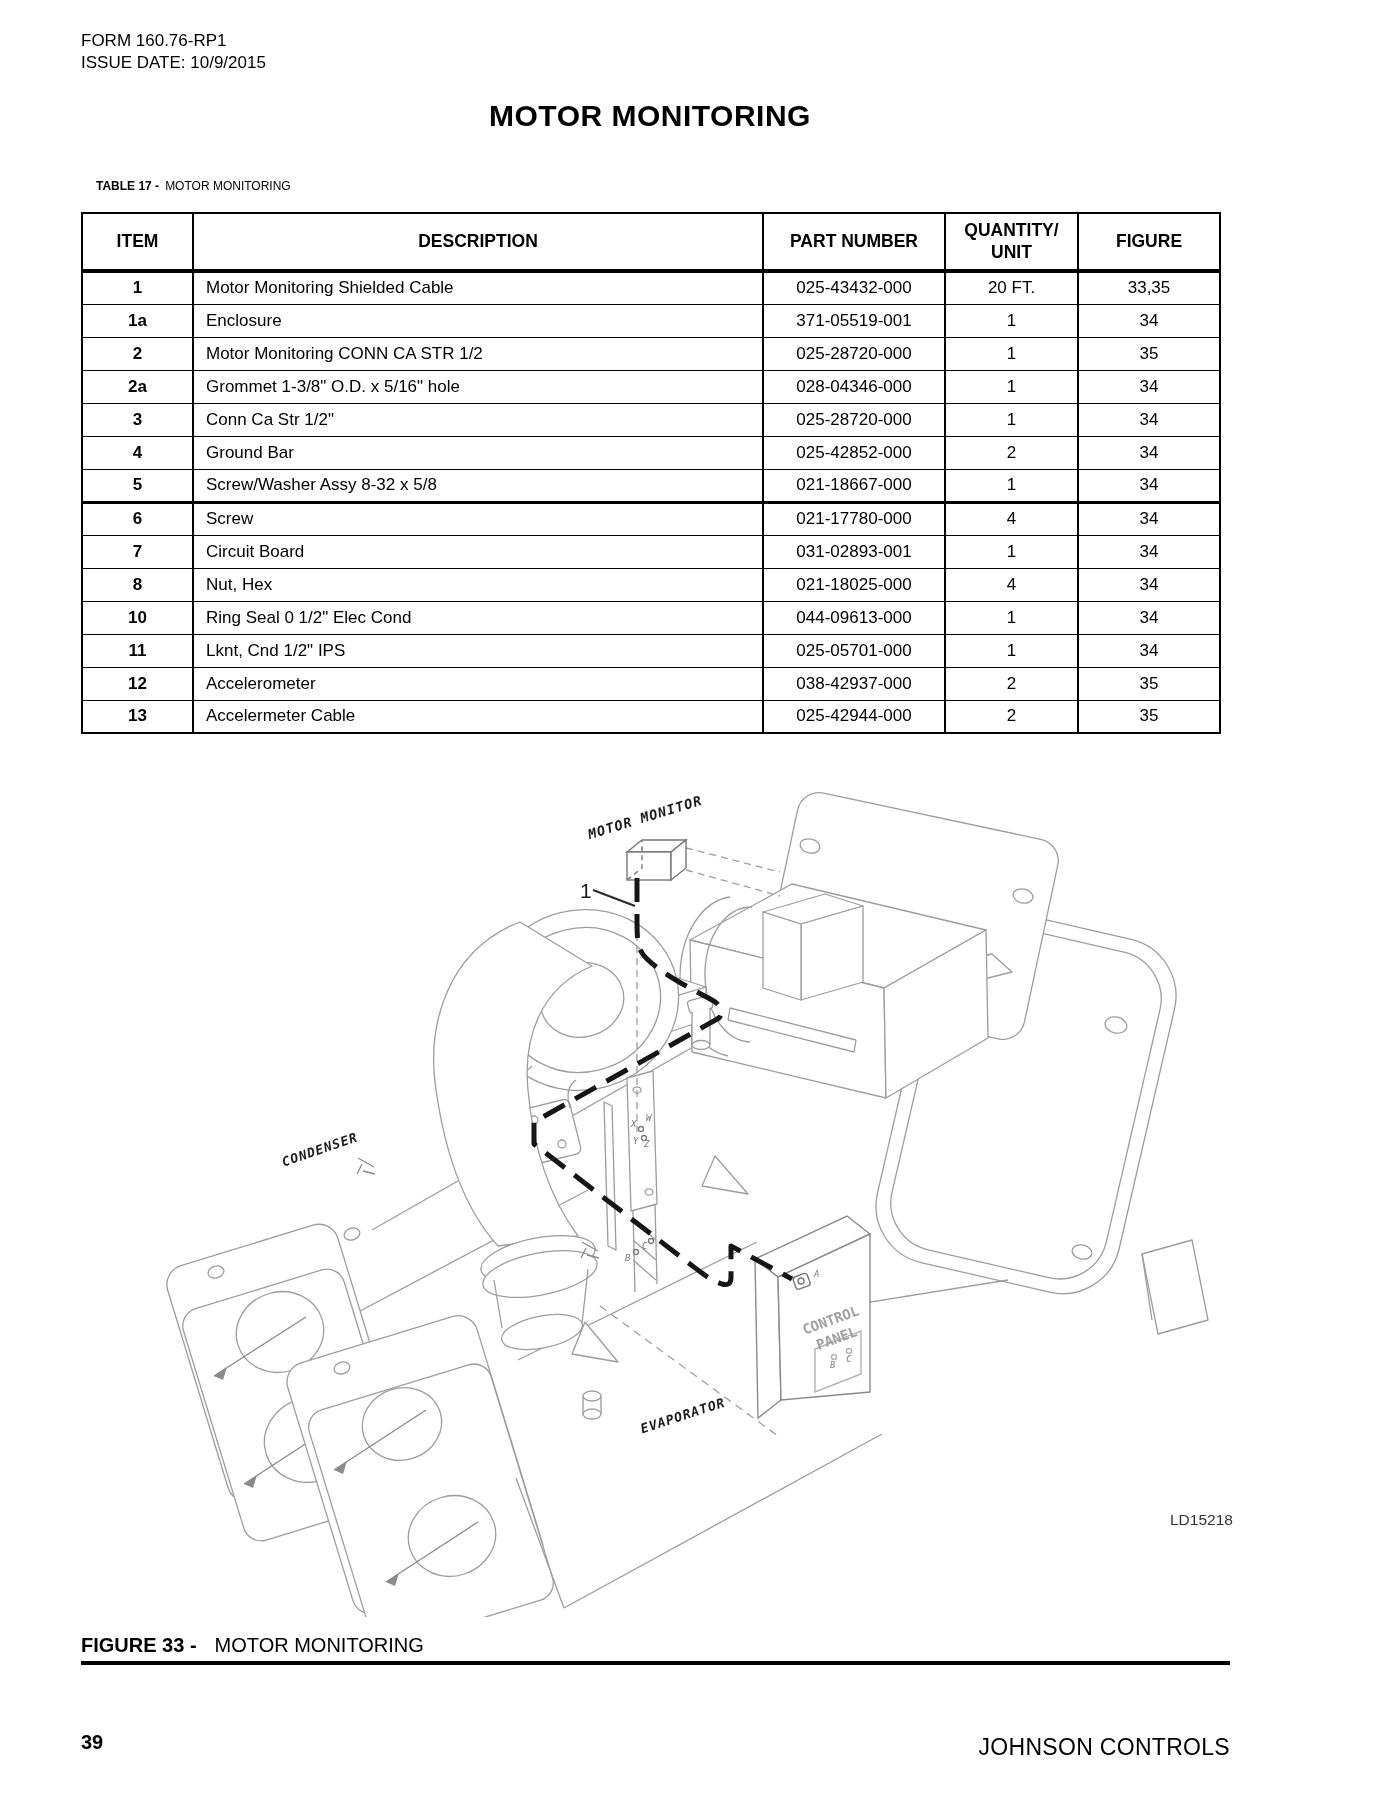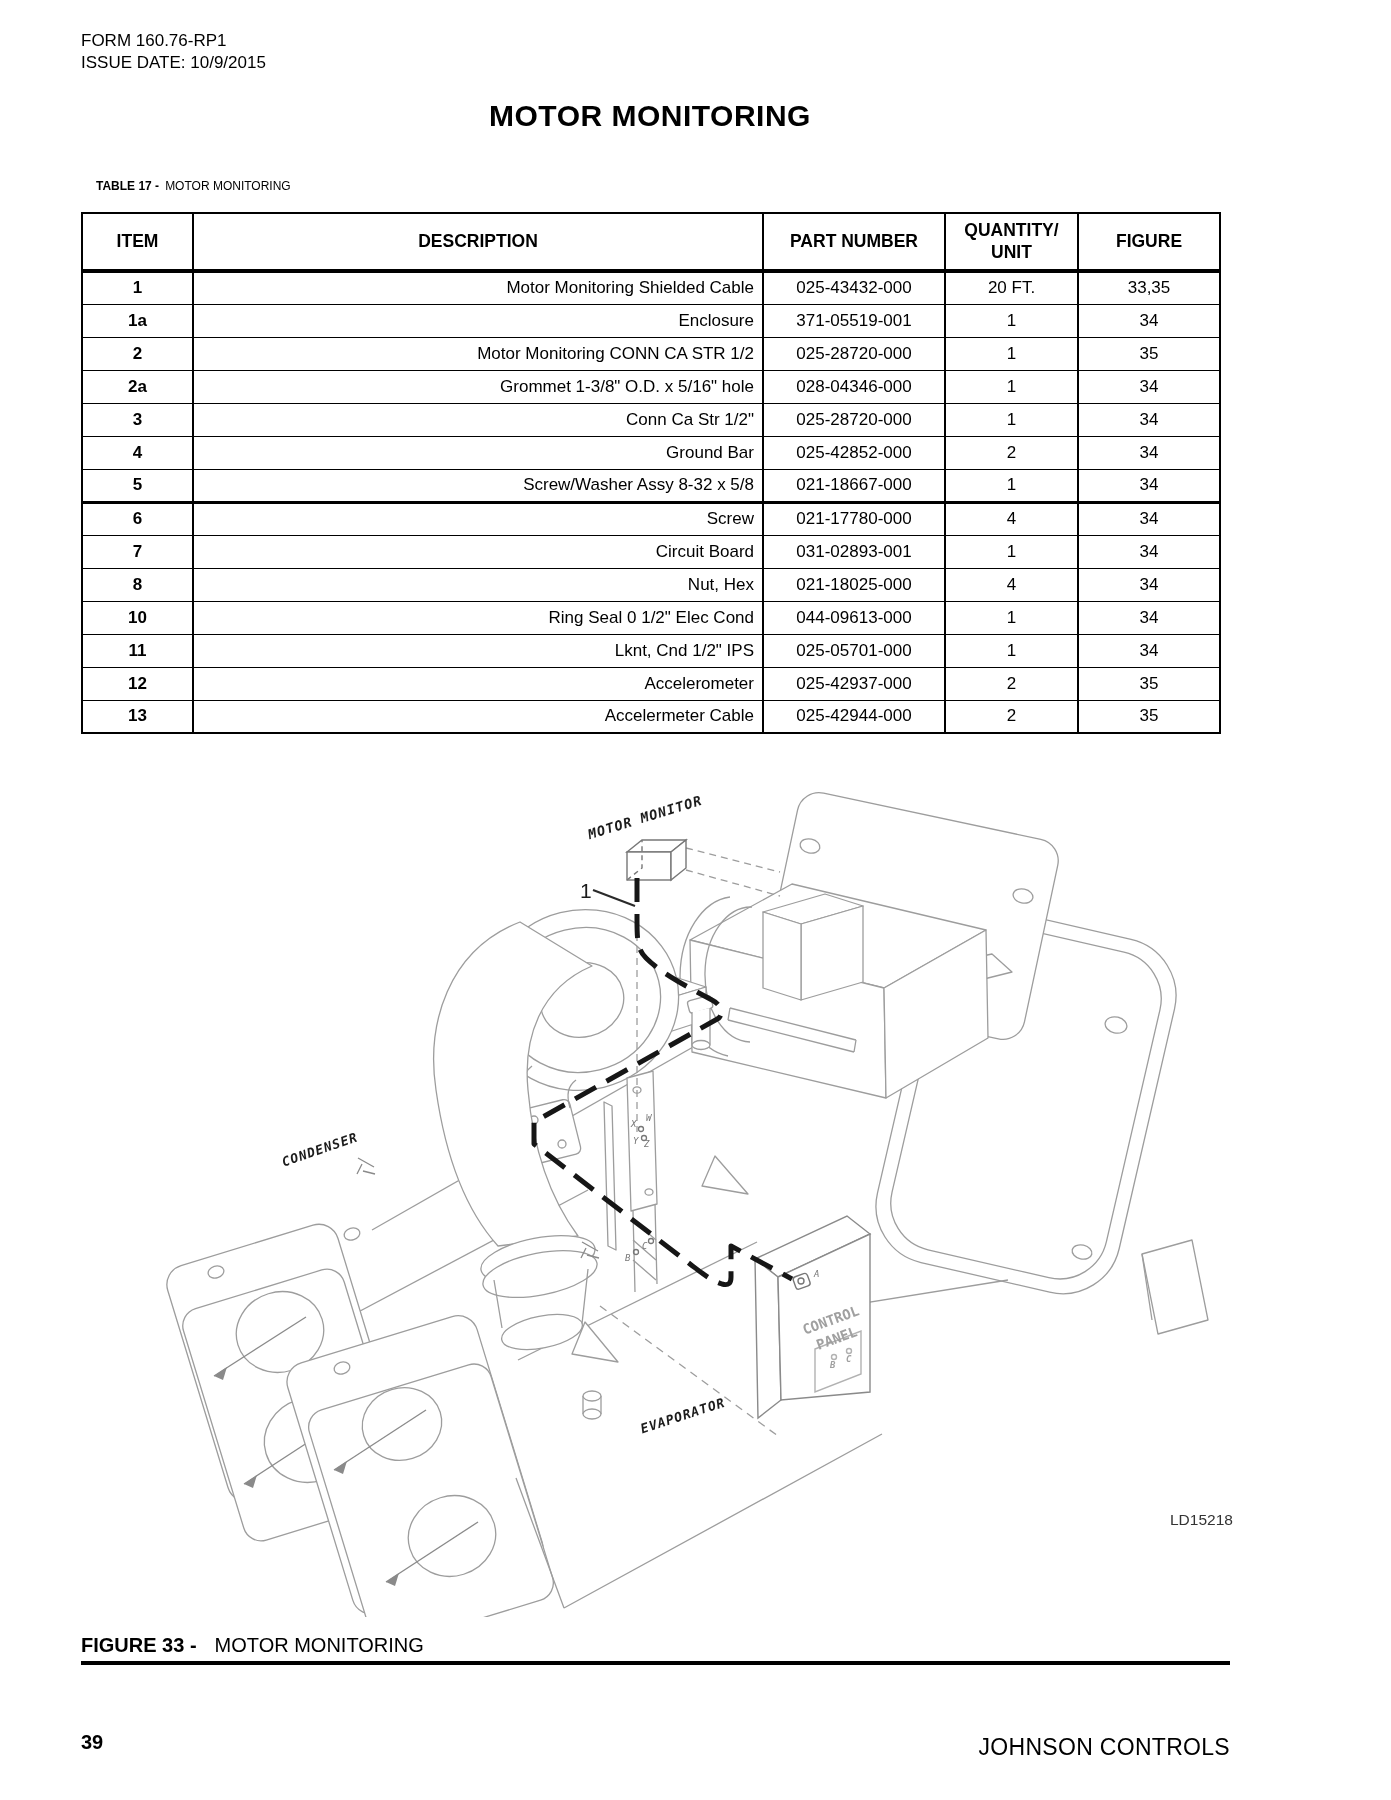--- a/index.html
+++ b/index.html
@@ -23,21 +23,21 @@
   }
   table.parts th {
     border:2px solid #000; border-bottom:4px solid #000;
     height:58px; font-size:17.5px; font-weight:bold; text-align:center;
     line-height:1.25; padding:2px;
   }
   table.parts td {
     border:1.5px solid #000; border-left-width:2px; border-right-width:2px;
     height:33px; padding:1px 8px; text-align:center; overflow:hidden; white-space:nowrap;
   }
-  table.parts td.desc { text-align:right; padding-left:12px; }
+  table.parts td.desc { text-align:left; padding-left:12px; }
   table.parts td.item { font-weight:bold; }
   table.parts tr.thick td { border-bottom-width:3px; }
   .fig-caption { position:absolute; left:81px; top:1634px; font-size:20px; }
   .fig-caption .b { font-weight:bold; margin-right:18px; }
   .rule { position:absolute; left:81px; top:1661px; width:1149px; height:3.5px; background:#000; }
   .page-num { position:absolute; left:81px; top:1731px; font-size:20px; font-weight:bold; }
   .company { position:absolute; top:1734px; right:161px; font-size:23px; letter-spacing:.3px; }
   .diagram { position:absolute; left:130px; top:772px; width:1140px; height:845px; }
   svg text { user-select:none; }
   .caddy { font-family:"DejaVu Sans Mono", monospace; font-style:italic; font-weight:bold; fill:#1c1c1c; }
@@ -156,21 +156,21 @@
     <tr>
         <td class="item">11</td>
         <td class="desc">Lknt, Cnd 1/2" IPS</td>
         <td>025-05701-000</td>
         <td>1</td>
         <td>34</td>
       </tr>
     <tr>
         <td class="item">12</td>
         <td class="desc">Accelerometer</td>
-        <td>025-42937-000</td>
+        <td>038-42937-000</td>
         <td>2</td>
         <td>35</td>
       </tr>
     <tr>
         <td class="item">13</td>
         <td class="desc">Accelermeter Cable</td>
         <td>025-42944-000</td>
         <td>2</td>
         <td>35</td>
       </tr>

